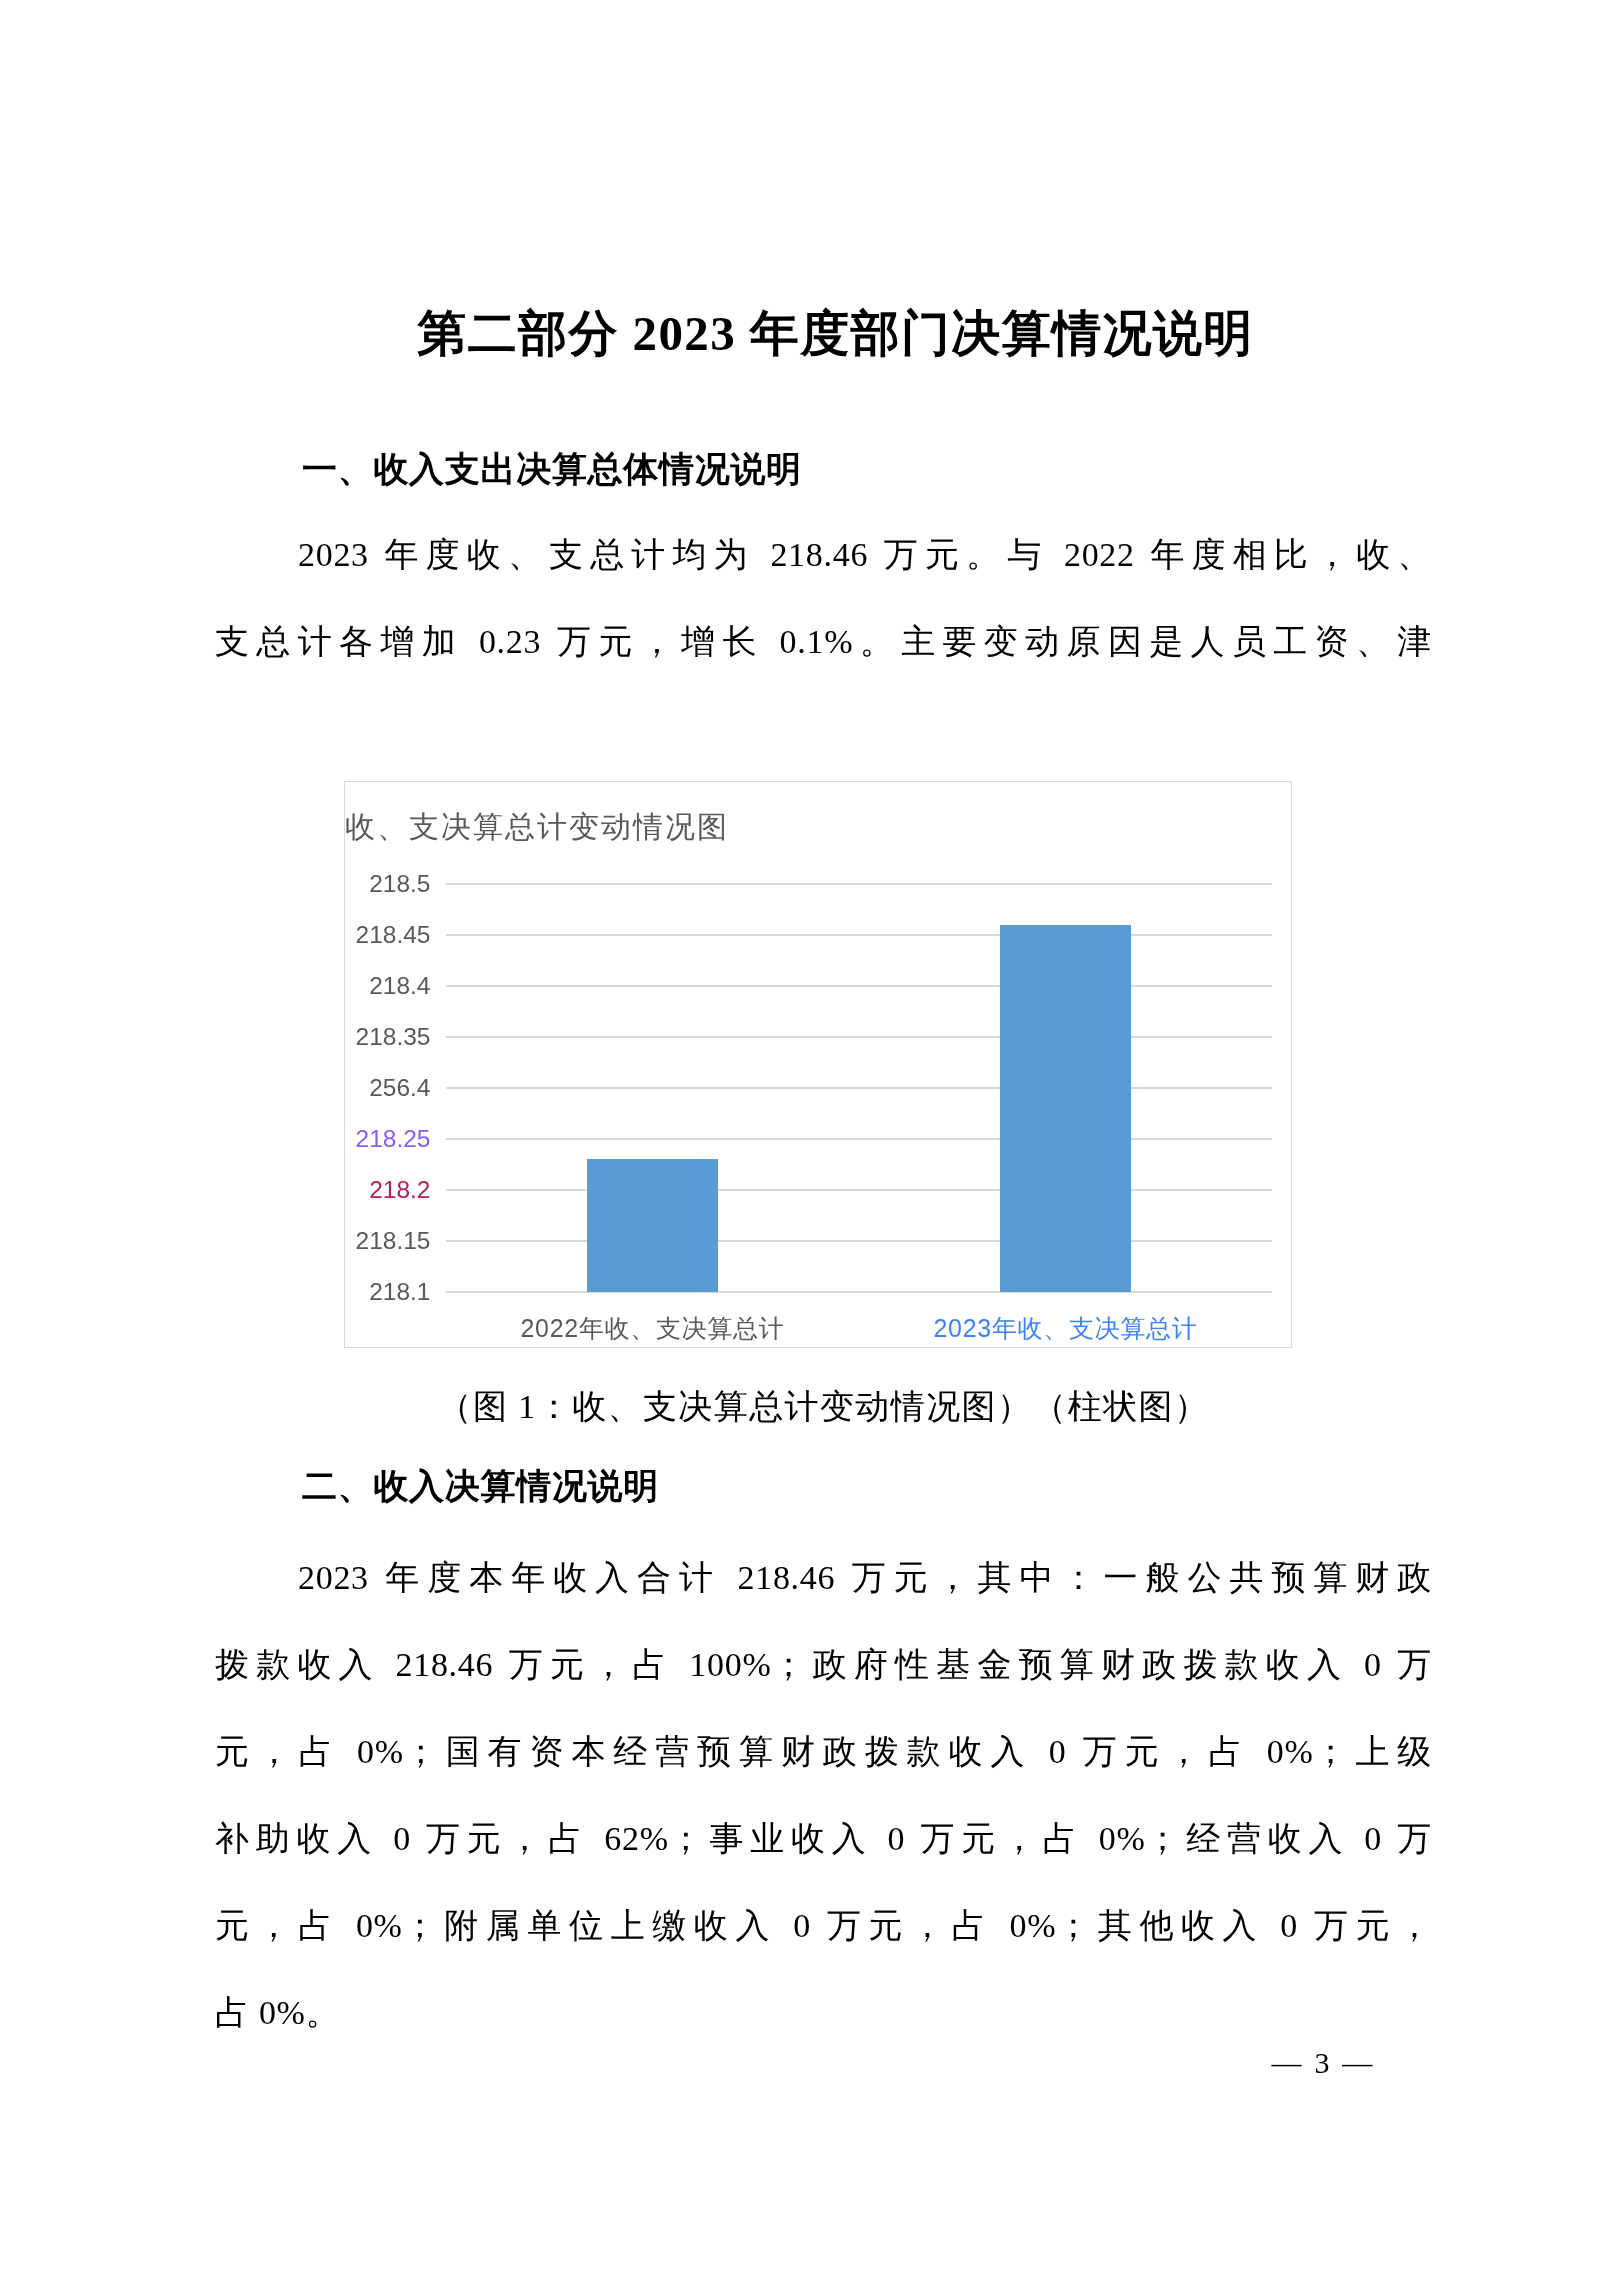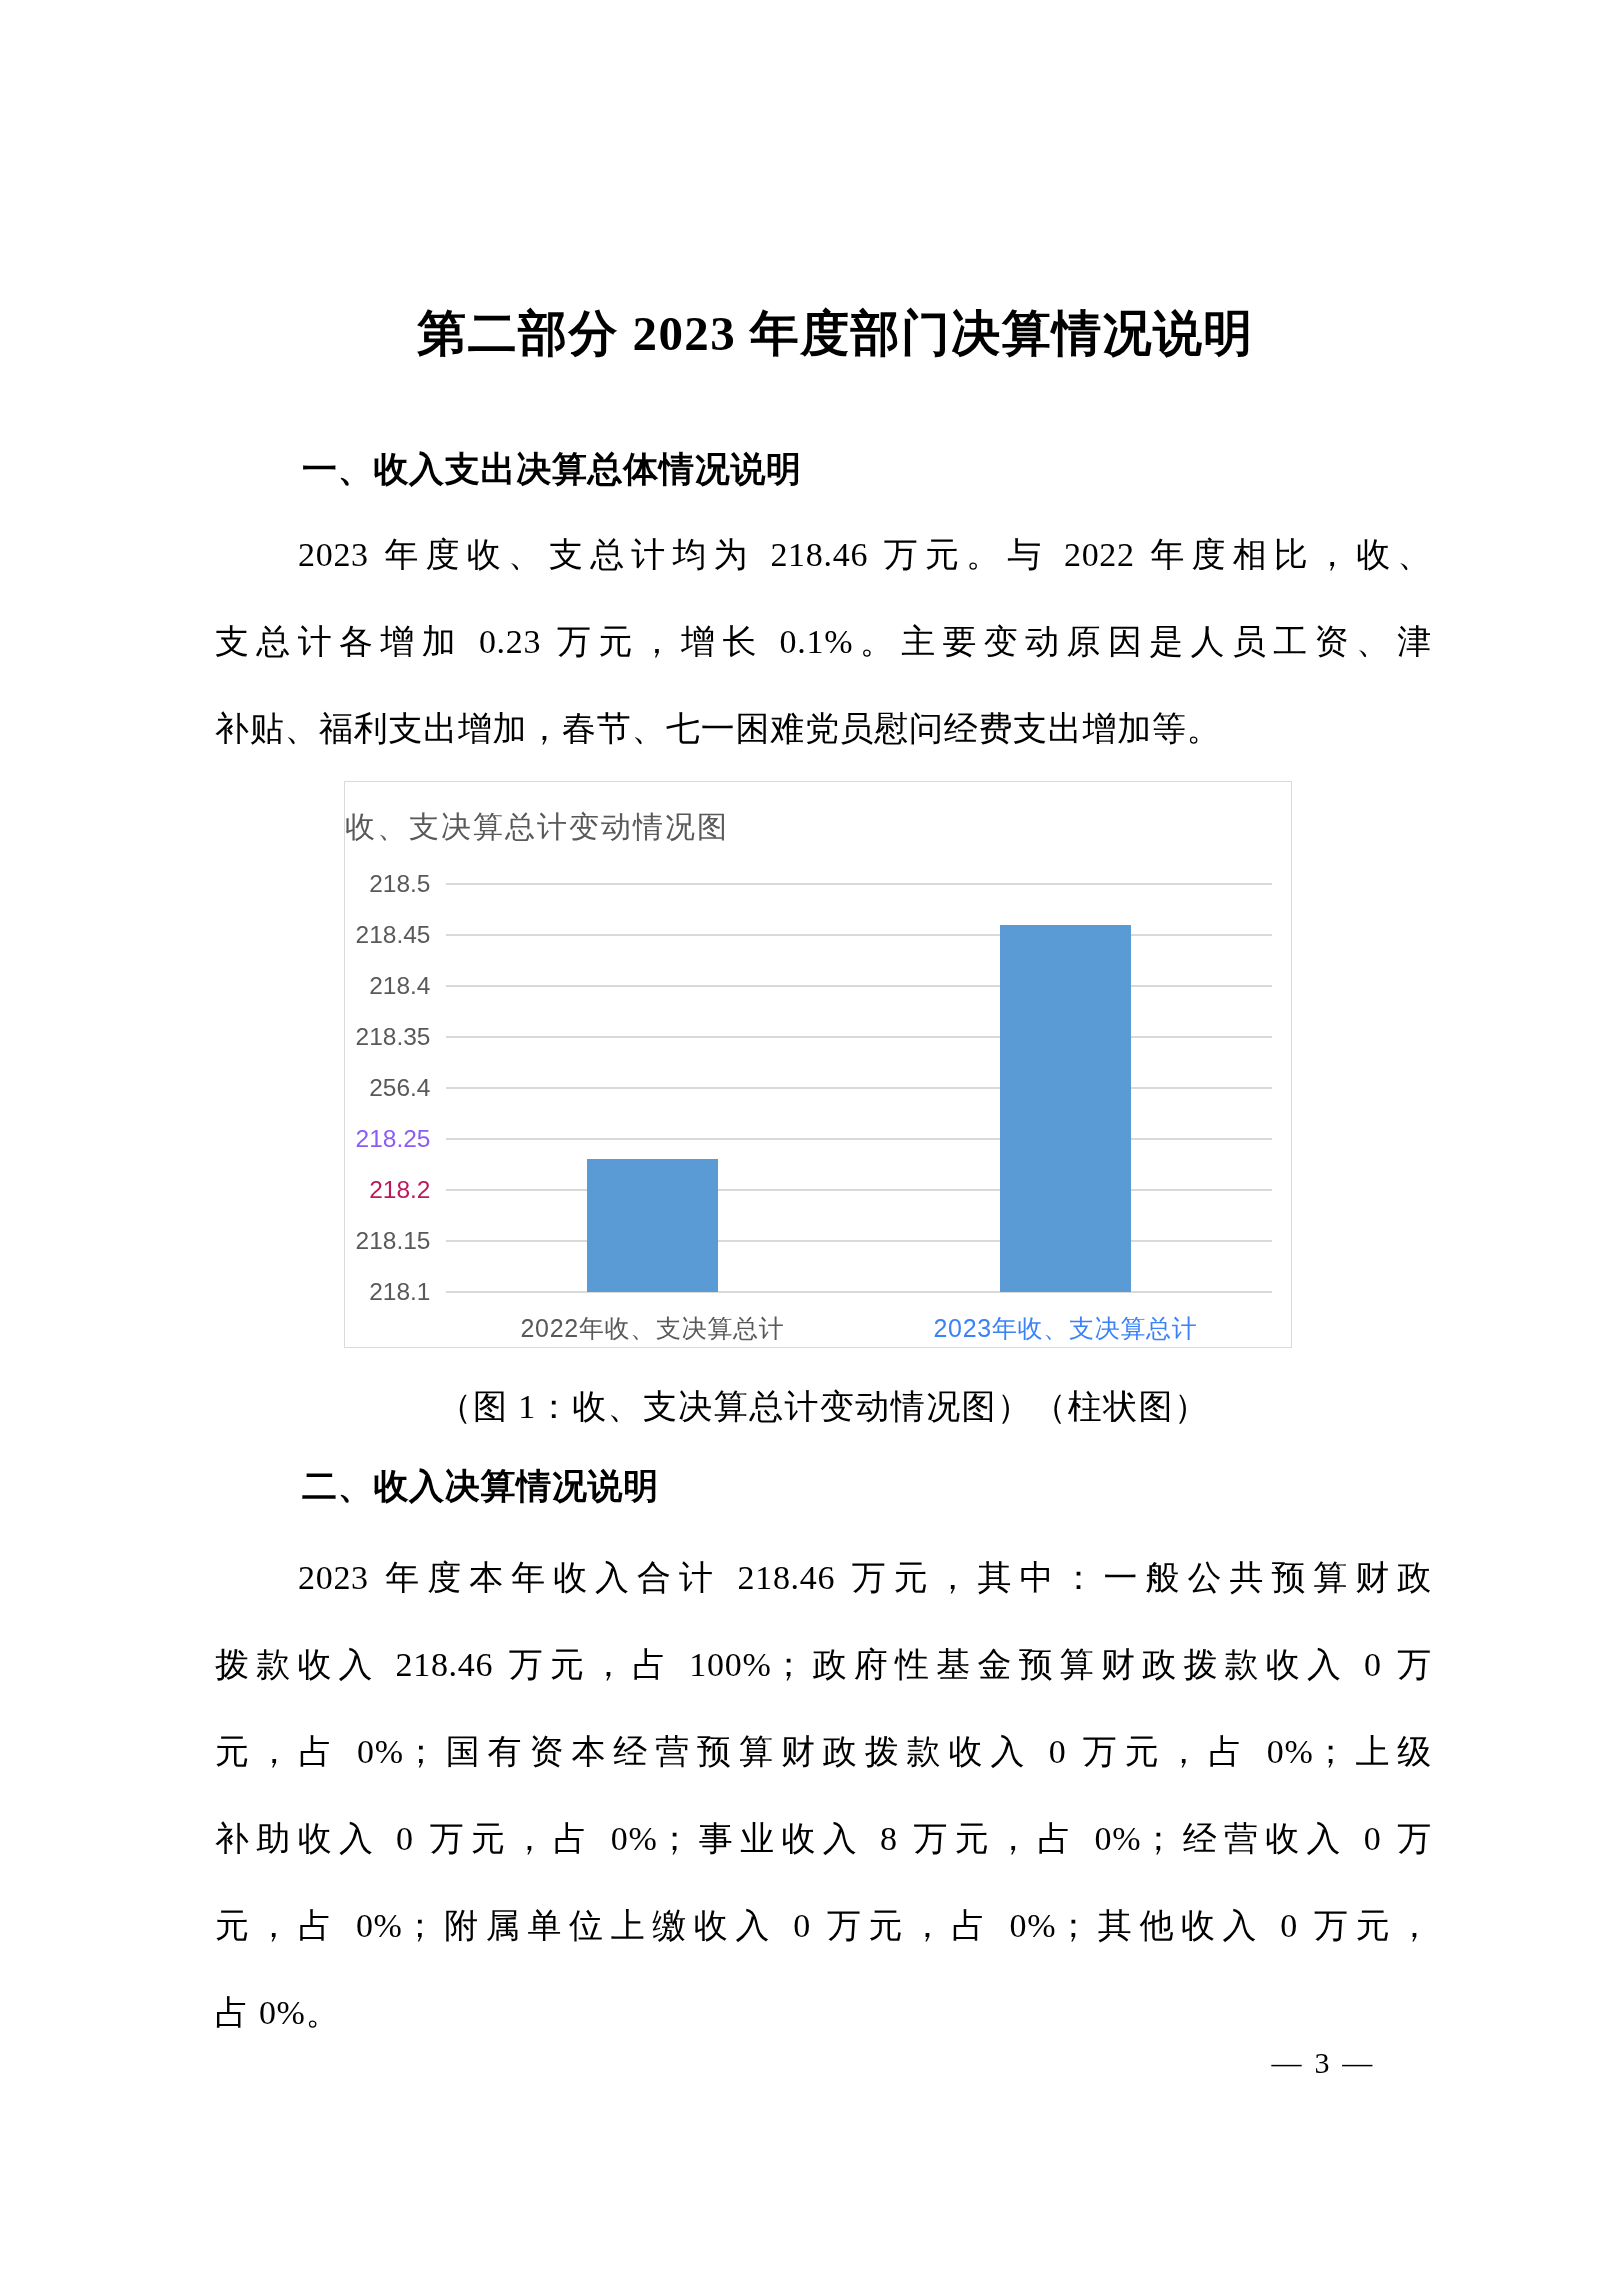--- a/index.html
+++ b/index.html
@@ -101,21 +101,20 @@
 
 <div id="page">
 
   <div class="doc-title">第二部分 2023 年度部门决算情况说明</div>
 
   <div class="heading h1">一、收入支出决算总体情况说明</div>
 
   <div class="para p1">
       <div class="bline j ind">2023 年度收、支总计均为 218.46 万元。与 2022 年度相比，收、</div>
       <div class="bline j">支总计各增加 0.23 万元，增长 0.1%。主要变动原因是人员工资、津</div>
-      <div class="bline">补贴、福利支出增加，春节、七一困难党员慰问经费支出增加等。</div>
     </div>
 
   <div class="figure">
     <div class="chart-title">收、支决算总计变动情况图</div>
     <div class="chart-yaxis">
         <div class="ytick" style="top: calc(0% - 15px); color: rgb(89, 89, 89); margin-left: 24px;">218.5</div>
         <div class="ytick" style="top: calc(12.5% - 15px); color: rgb(89, 89, 89);">218.45</div>
         <div class="ytick" style="top: calc(25% - 15px); color: rgb(89, 89, 89);">218.4</div>
         <div class="ytick" style="top: calc(37.5% - 15px); color: rgb(89, 89, 89);">218.35</div>
         <div class="ytick" style="top: calc(50% - 15px); color: rgb(89, 89, 89);">256.4</div>
@@ -144,21 +143,21 @@
   </div>
 
   <div class="fig-caption">（图 1：收、支决算总计变动情况图）（柱状图）</div>
 
   <div class="heading h2">二、收入决算情况说明</div>
 
   <div class="para p2">
       <div class="bline j ind">2023 年度本年收入合计 218.46 万元，其中：一般公共预算财政</div>
       <div class="bline j">拨款收入 218.46 万元，占 100%；政府性基金预算财政拨款收入 0 万</div>
       <div class="bline j">元，占 0%；国有资本经营预算财政拨款收入 0 万元，占 0%；上级</div>
-      <div class="bline j">补助收入 0 万元，占 0%；事业收入 8 万元，占 0%；经营收入 0 万</div>
+      <div class="bline j">补助收入 0 万元，占 62%；事业收入 0 万元，占 0%；经营收入 0 万</div>
       <div class="bline j">元，占 0%；附属单位上缴收入 0 万元，占 0%；其他收入 0 万元，</div>
       <div class="bline">占 0%。</div>
     </div>
 
   <div class="page-number">— 3 —</div>
 
 </div>
 
 
 </body></html>

